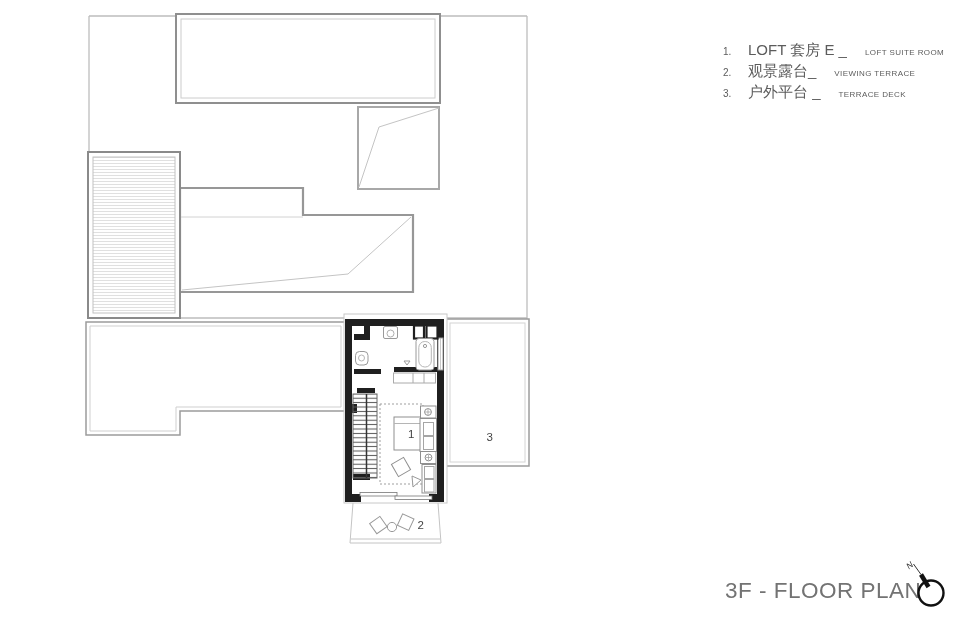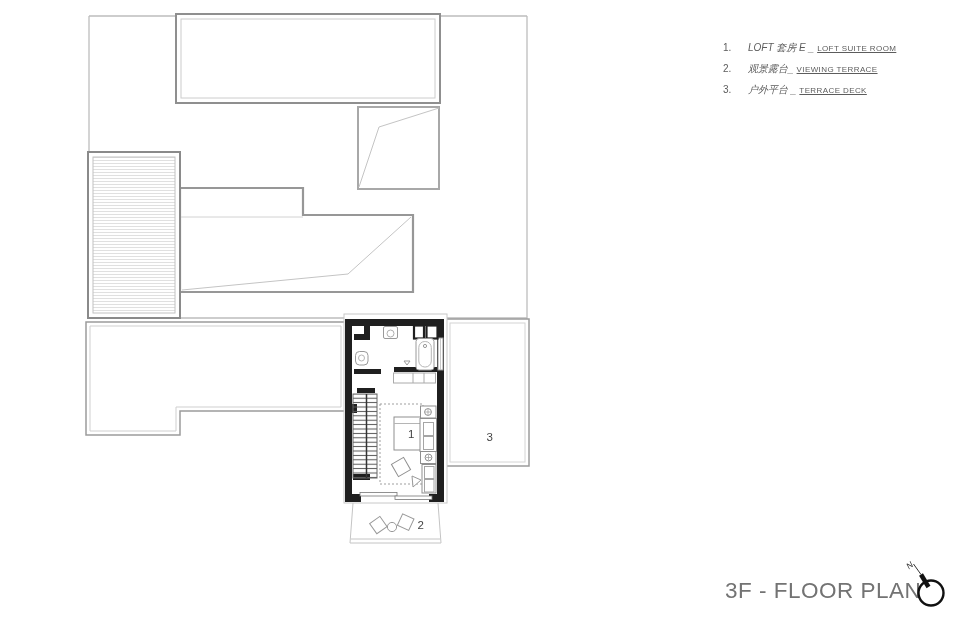--- a/index.html
+++ b/index.html
@@ -3,22 +3,22 @@
 <meta charset="utf-8">
 <style>
   html,body{margin:0;padding:0;background:#ffffff;}
   body{font-family:"Liberation Sans", sans-serif;}
   .canvas{position:relative;width:960px;height:617px;background:#ffffff;overflow:hidden;}
   .plan-svg{position:absolute;left:0;top:0;}
   
   .legend{position:absolute;left:723px;top:41px;color:#5c5c5c;}
   .legend-row{display:flex;align-items:baseline;height:13px;margin-bottom:8px;white-space:nowrap;}
   .legend-num{width:25px;font-size:10px;}
-  .legend-zh{font-size:10px;margin-right:3px;font-style:italic;}
-  .legend-en{font-size:8px;letter-spacing:0.4px;text-decoration:underline;}
+  .legend-zh{font-size:15px;margin-right:18px;}
+  .legend-en{font-size:8px;letter-spacing:0.4px;}
   
   .title{position:absolute;left:725px;top:578px;font-size:22.5px;letter-spacing:0.5px;color:#737373;white-space:nowrap;}
   .compass{position:absolute;left:903px;top:556px;}
   .n-label{font-size:8.5px;fill:#333;font-style:italic;}
   text{font-family:"Liberation Sans", sans-serif;}
 </style>
 </head>
 <body>
 
 <div class="canvas">

